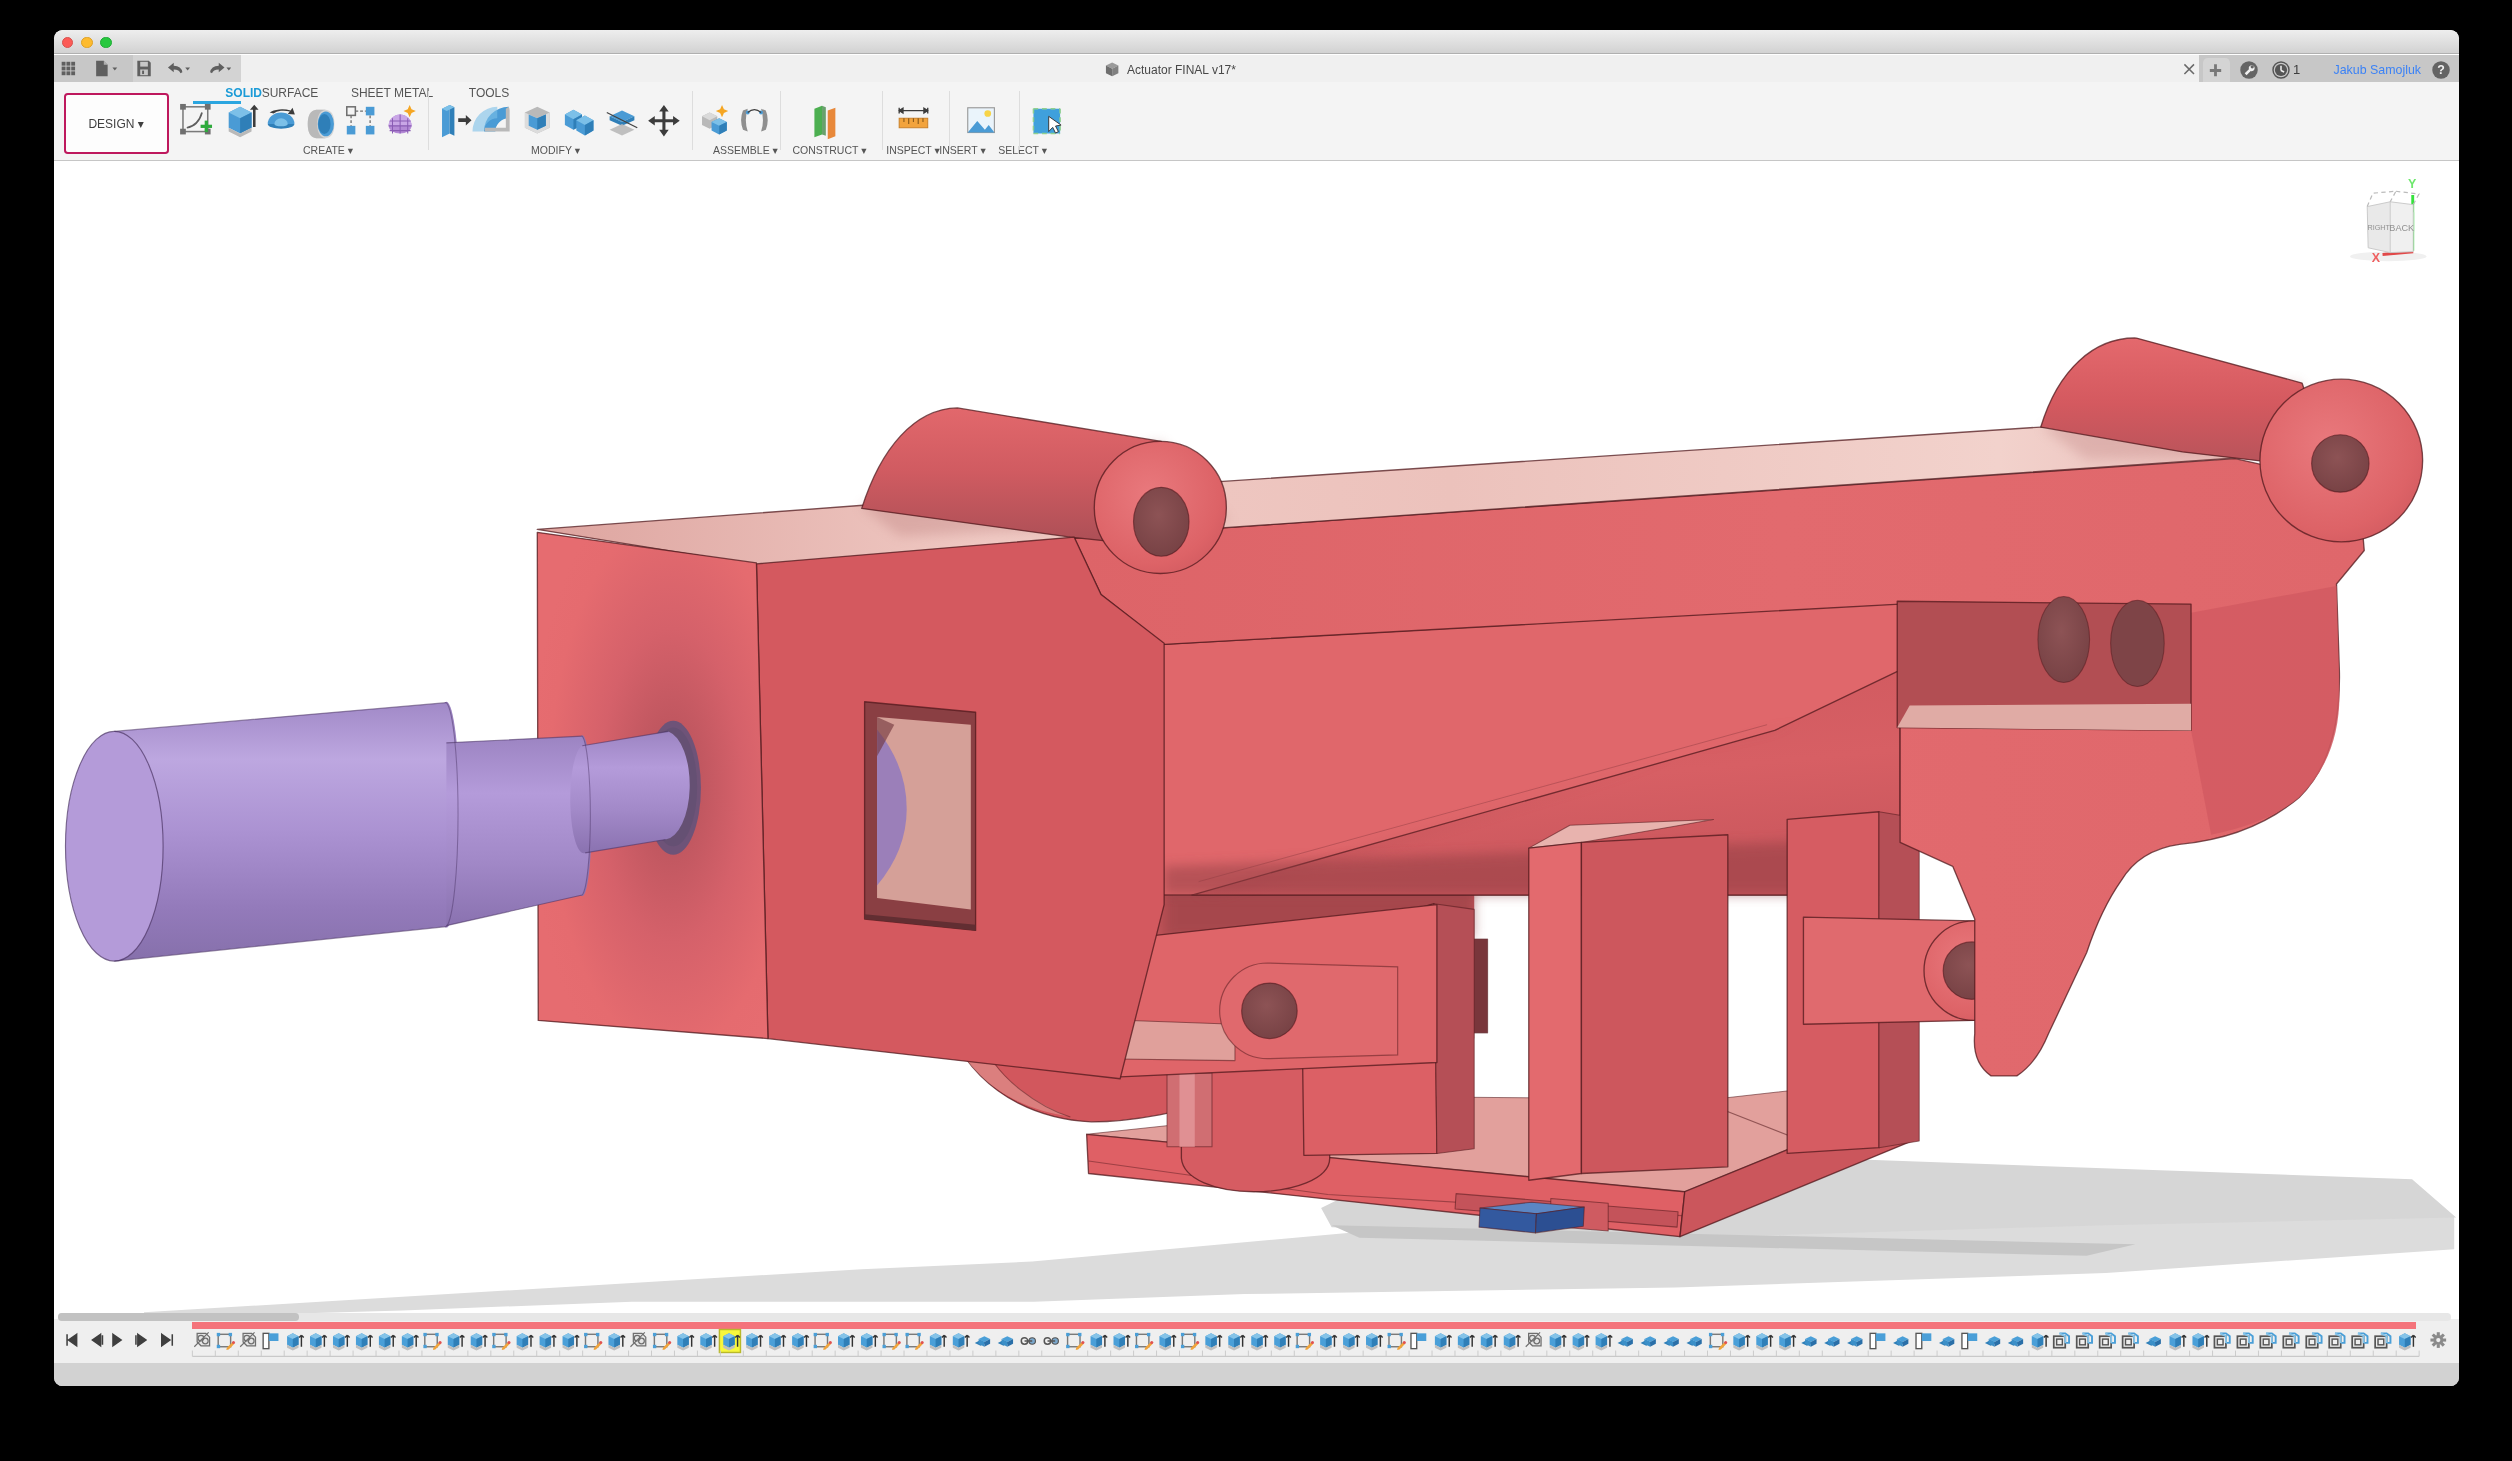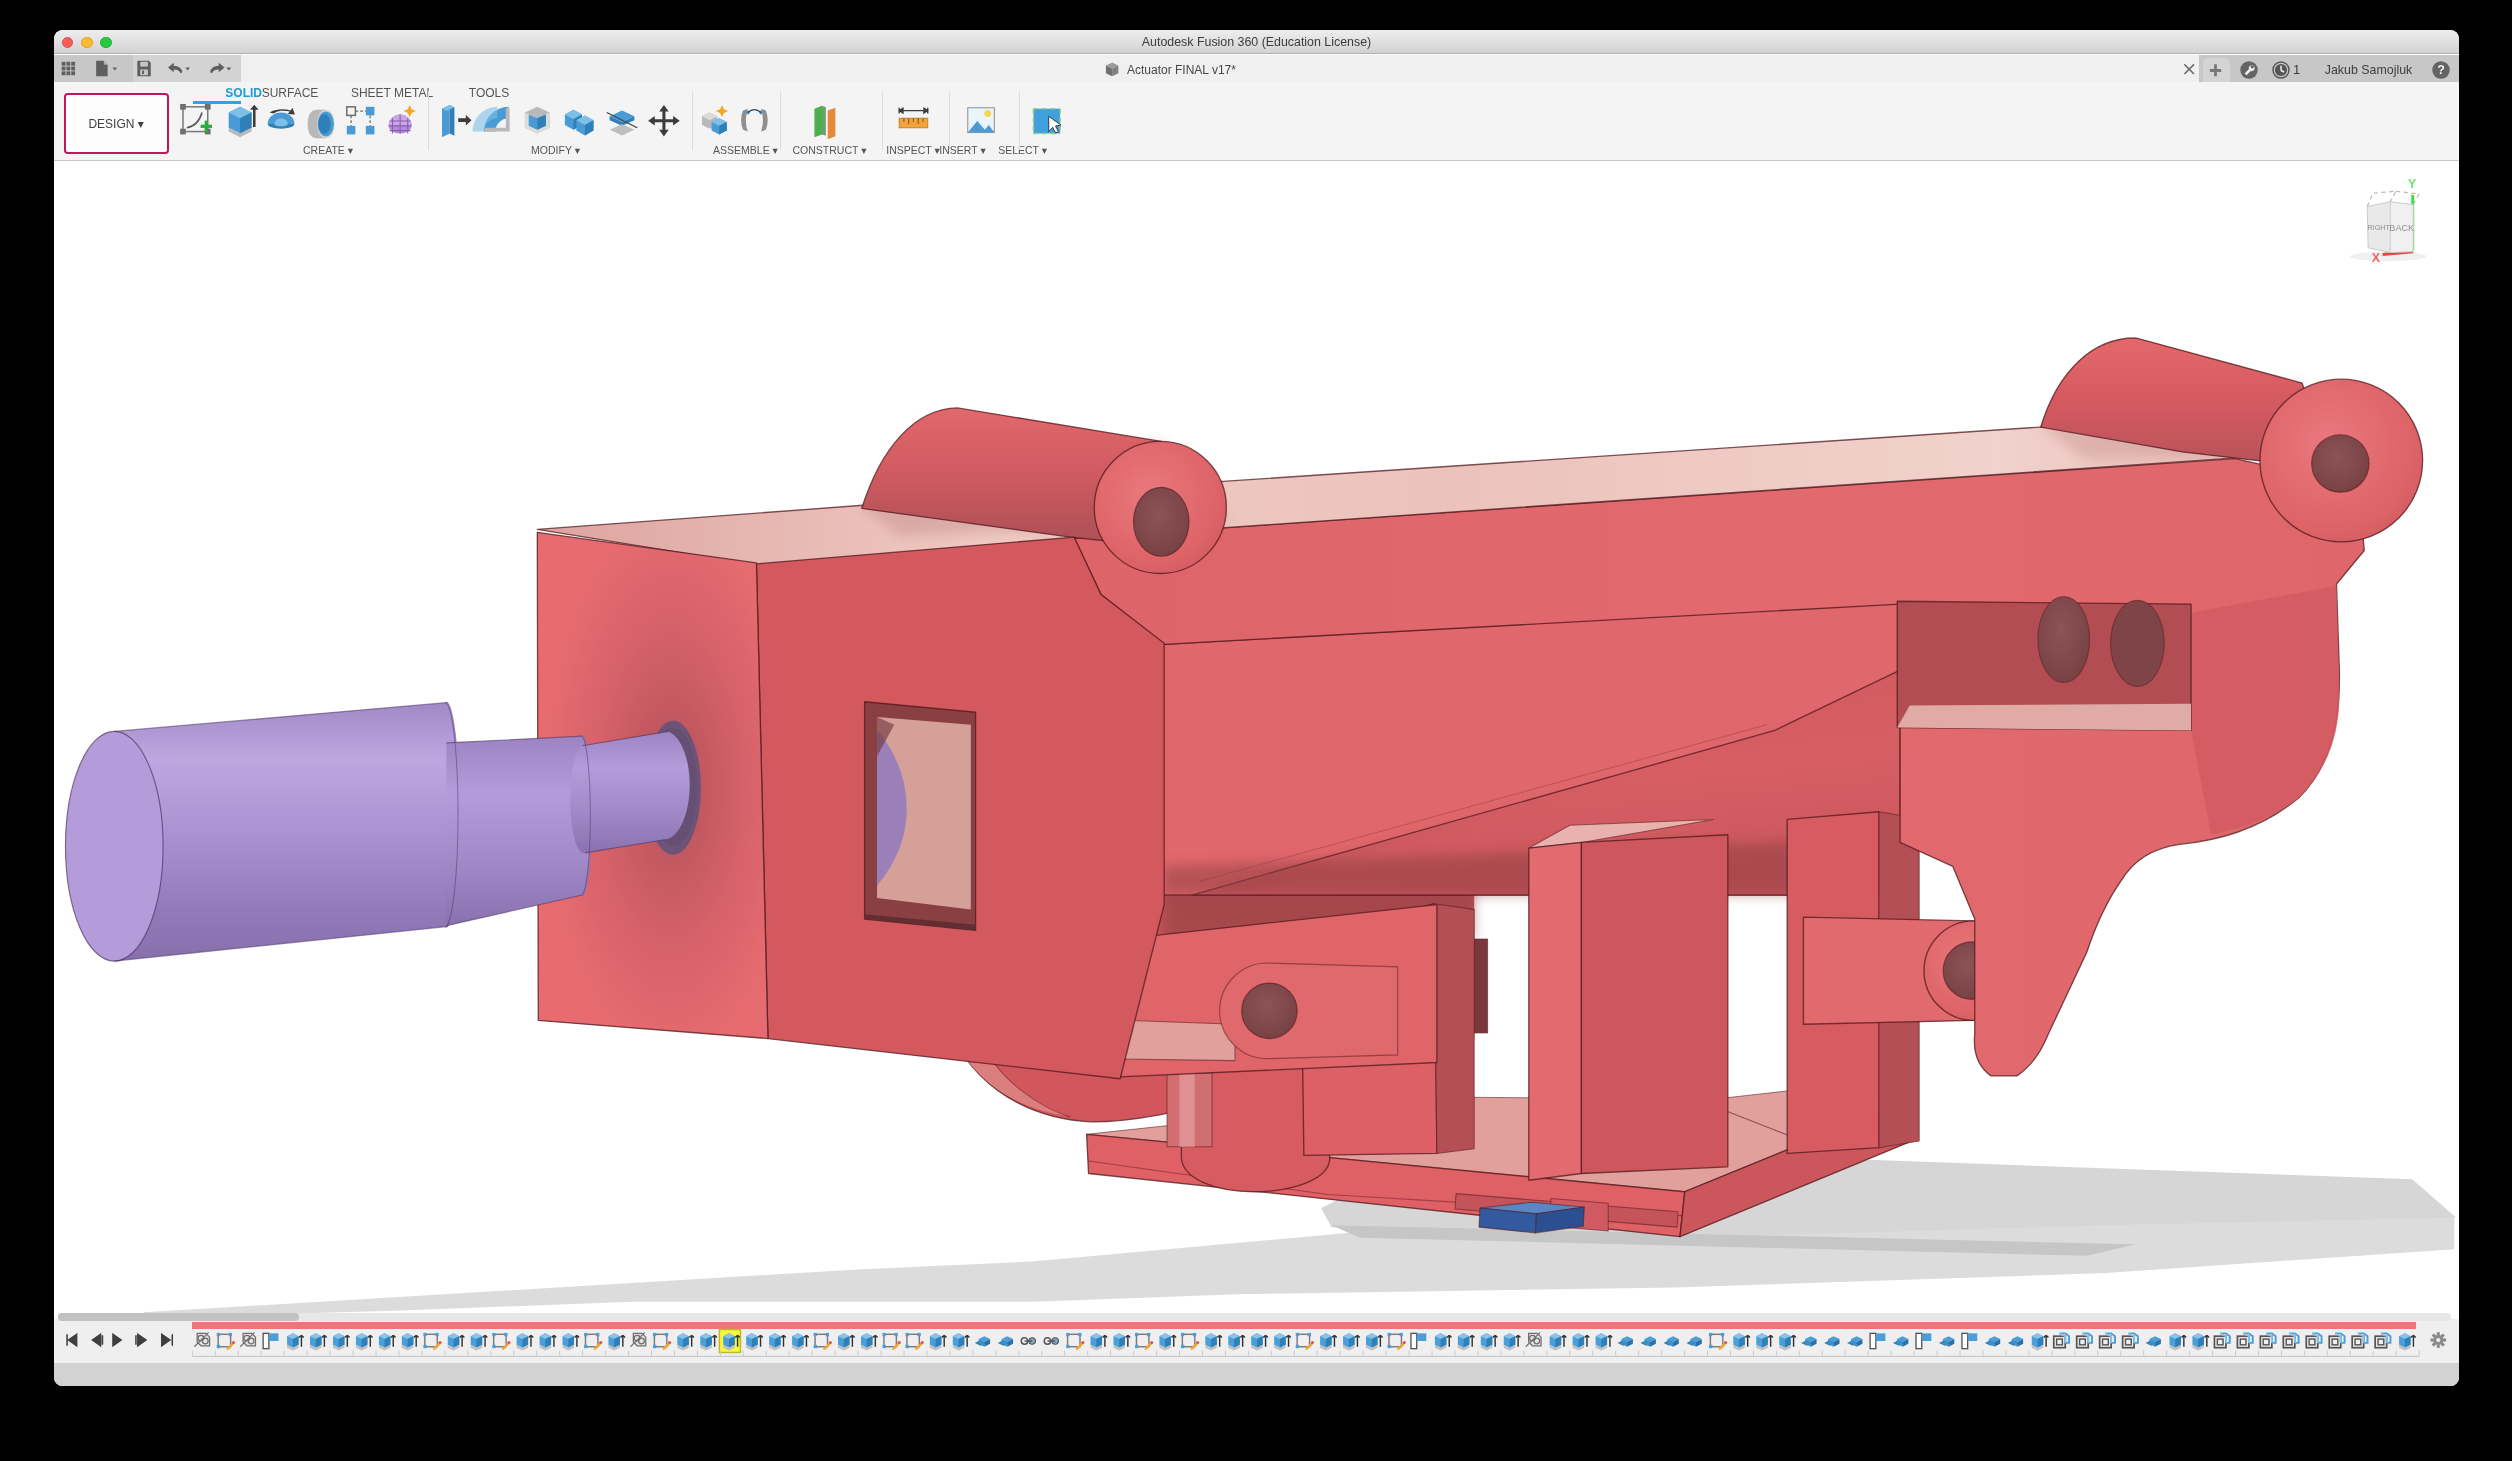--- a/index.html
+++ b/index.html
@@ -16,21 +16,20 @@
 #design{left:9.6px;top:63px;width:105px;height:61px;background:#fdfdfd;border:2px solid #be185d;border-radius:3.8px;color:#3f3f3f;font-size:12px;text-align:center;line-height:59px}
 #vp{left:0;top:131px;width:100%;height:1158px;background:#fff}
 #tline{left:0;top:1289px;width:100%;height:44px;background:#efefef}
 #foot{left:0;top:1333px;width:100%;height:23px;background:#d2d2d2}
 </style></head><body>
 <div id="win">
     <div class="abs" id="titlebar"></div>
     <div class="abs tl" style="left:7.7px;background:#fc5b57;border:1px solid #d8504c"></div>
     <div class="abs tl" style="left:27px;background:#fdbb2f;border:1px solid #dea023"></div>
     <div class="abs tl" style="left:46px;background:#28c83f;border:1px solid #1eab35"></div>
-    <div class="abs" id="title">Autodesk Fusion 360 (Education License)</div>
     <div class="abs" id="qbar"></div>
     <div class="abs" id="dtab"></div>
     <div class="abs" id="tabplus"></div>
     <div class="abs" style="left:79px;top:25px;width:108px;height:27px;background:#d3d3d3"></div>
     <svg class="abs" style="left:0;top:27px" width="182" height="23" viewBox="0 0 190 24">
       <rect x="8" y="5" width="4" height="4" fill="#5f5f5f"></rect>
       <rect x="13" y="5" width="4" height="4" fill="#5f5f5f"></rect>
       <rect x="18" y="5" width="4" height="4" fill="#5f5f5f"></rect>
       <rect x="8" y="10" width="4" height="4" fill="#5f5f5f"></rect>
       <rect x="13" y="10" width="4" height="4" fill="#5f5f5f"></rect>
@@ -66,21 +65,21 @@
       <circle cx="10.5" cy="10.5" r="9.2" fill="#646464"></circle>
       <path d="M6 14 l4.4-4.4 a3.1 3.1 0 1 1 1.9 1.9 l-4.4 4.4 z" fill="#efefef"></path>
       <circle cx="13.9" cy="7.2" r="1.7" fill="#646464"></circle>
     </svg>
     <svg class="abs" style="left:2217px;top:30px" width="20" height="20" viewBox="0 0 21 21">
       <circle cx="10.5" cy="10.5" r="8.4" fill="none" stroke="#555555" stroke-width="1.5"></circle>
       <circle cx="10.5" cy="10.5" r="6.4" fill="#555555"></circle>
       <path d="M10.5 11 L10.5 6 M10.5 11 L13.8 12.6" stroke="#efefef" stroke-width="1.6"></path>
     </svg>
     <div class="abs" style="left:2239px;top:32px;font-size:13px;color:#3e3e3e">1</div>
-    <div class="abs" style="left:2262px;top:33px;width:105px;text-align:center;font-size:12.4px;color:#404040">Jakub Samojluk</div>
+    <div class="abs" style="left:2262px;top:33px;width:105px;text-align:right;font-size:12.4px;color:#3b82f6">Jakub Samojluk</div>
     <svg class="abs" style="left:2377px;top:30px" width="20" height="20" viewBox="0 0 21 21">
       <circle cx="10.5" cy="10.5" r="9.2" fill="#646464"></circle>
       <text x="10.5" y="15" font-size="13" font-weight="bold" text-anchor="middle" fill="#f2f2f2">?</text>
     </svg>
     <div class="abs" id="ribbon"></div>
     <div class="abs rtab" style="left:116px;width:92px;text-align:right;color:#1b9bd7;font-weight:bold">SOLID</div>
     <div class="abs" style="left:139px;top:71px;width:48px;height:2.9px;background:#2ba6e0"></div>
     <div class="abs rtab" style="left:190px;width:92px;text-align:center">SURFACE</div>
     <div class="abs rtab" style="left:292px;width:92px;text-align:center">SHEET METAL</div>
     <div class="abs rtab" style="left:389px;width:92px;text-align:center">TOOLS</div>

